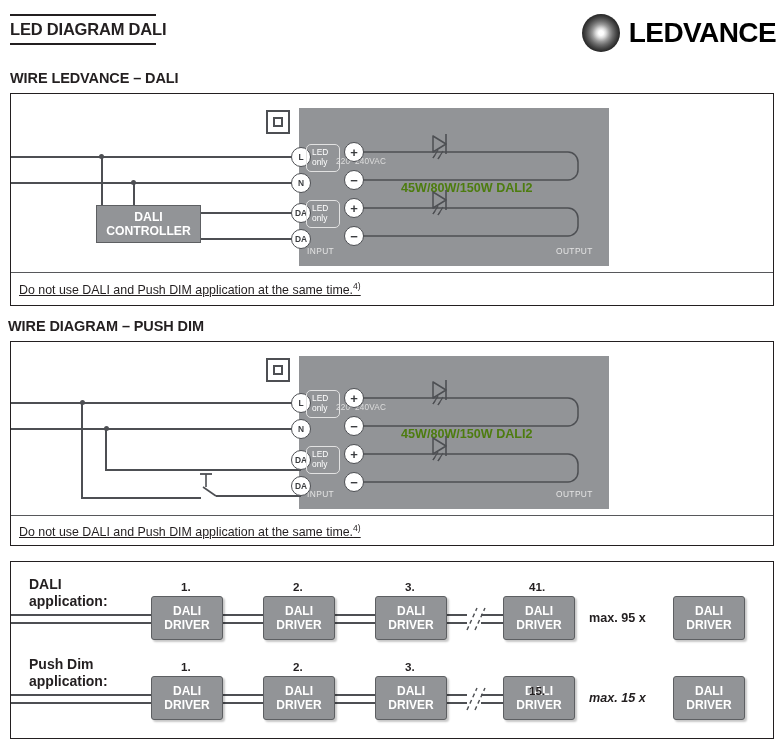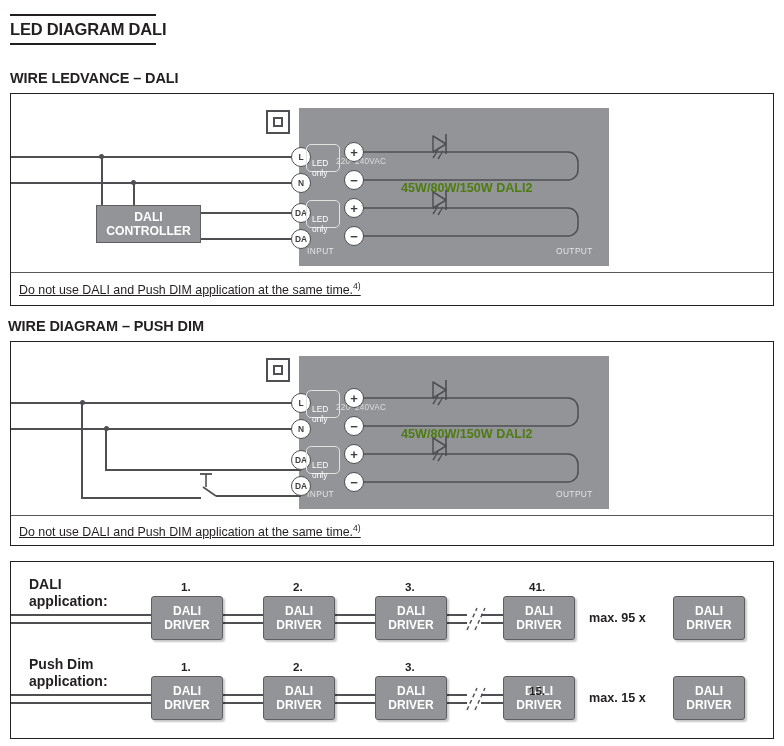--- a/index.html
+++ b/index.html
@@ -118,21 +118,21 @@
   }
   .classii i {
     display: block; width: 10px; height: 10px;
     border: 2.2px solid #4d4f53; box-sizing: border-box;
   }
 
   
   .ledonly {
     position: absolute; border: 1.4px solid #e2e2e2; border-radius: 5px;
     color: #ffffff; font-size: 8.4px; line-height: 9.5px;
-    padding: 14px 4px 3px 5px; box-sizing: border-box;
+    padding: 3px 4px 3px 5px; box-sizing: border-box;
     width: 34px; height: 28px;
   }
 
   
   .ctrl-box {
     position: absolute; background: #929497; border: 1.4px solid #5d5f62;
     color: #ffffff; font-weight: bold; font-size: 12.2px;
     display: flex; flex-direction: column; align-items: center;
     justify-content: center; line-height: 14px; box-sizing: border-box;
   }
@@ -167,20 +167,24 @@
 <body>
 
 <div class="page">
 
   <div class="doc-title-wrap">
     <div class="doc-title-rule-top"></div>
     <div class="doc-title">LED DIAGRAM DALI</div>
     <div class="doc-title-rule-bottom"></div>
   </div>
 
+  <div class="logo">
+    <div class="logo-mark"></div>
+    <div class="logo-text">LEDVANCE</div>
+  </div>
 
   <div class="section-head" id="head-dali">WIRE LEDVANCE – DALI</div>
 
   <div class="frame" id="frame-dali">
 
     <div class="driver-body" style="left:288px; top:14px; width:310px; height:158px;"></div>
     <div class="driver-label" style="left:390px; top:87px;">45W/80W/150W DALI2</div>
     <div class="driver-small" style="left:325px; top:63px;">220–240VAC</div>
     <div class="driver-corner" style="left:296px; top:152px;">INPUT</div>
     <div class="driver-corner" style="left:545px; top:152px;">OUTPUT</div>
@@ -416,16 +420,16 @@
     </div>
     <div class="dali-driver-box" style="left:662px; top:114px;">
       <span>DALI</span>
       <span>DRIVER</span>
     </div>
 
     <div class="app-num" style="left:170px; top:98px;">1.</div>
     <div class="app-num" style="left:282px; top:98px;">2.</div>
     <div class="app-num" style="left:394px; top:98px;">3.</div>
     <div class="app-num" style="left:518px; top:98px;margin-top:24px;">15.</div>
-    <div class="app-max" style="left:578px; top:129px;">max. 15 x</div>
+    <div class="app-max" style="left:578px; top:129px;font-style:italic;">max. 15 x</div>
 
   </div>
 </div>
 
 </body></html>

